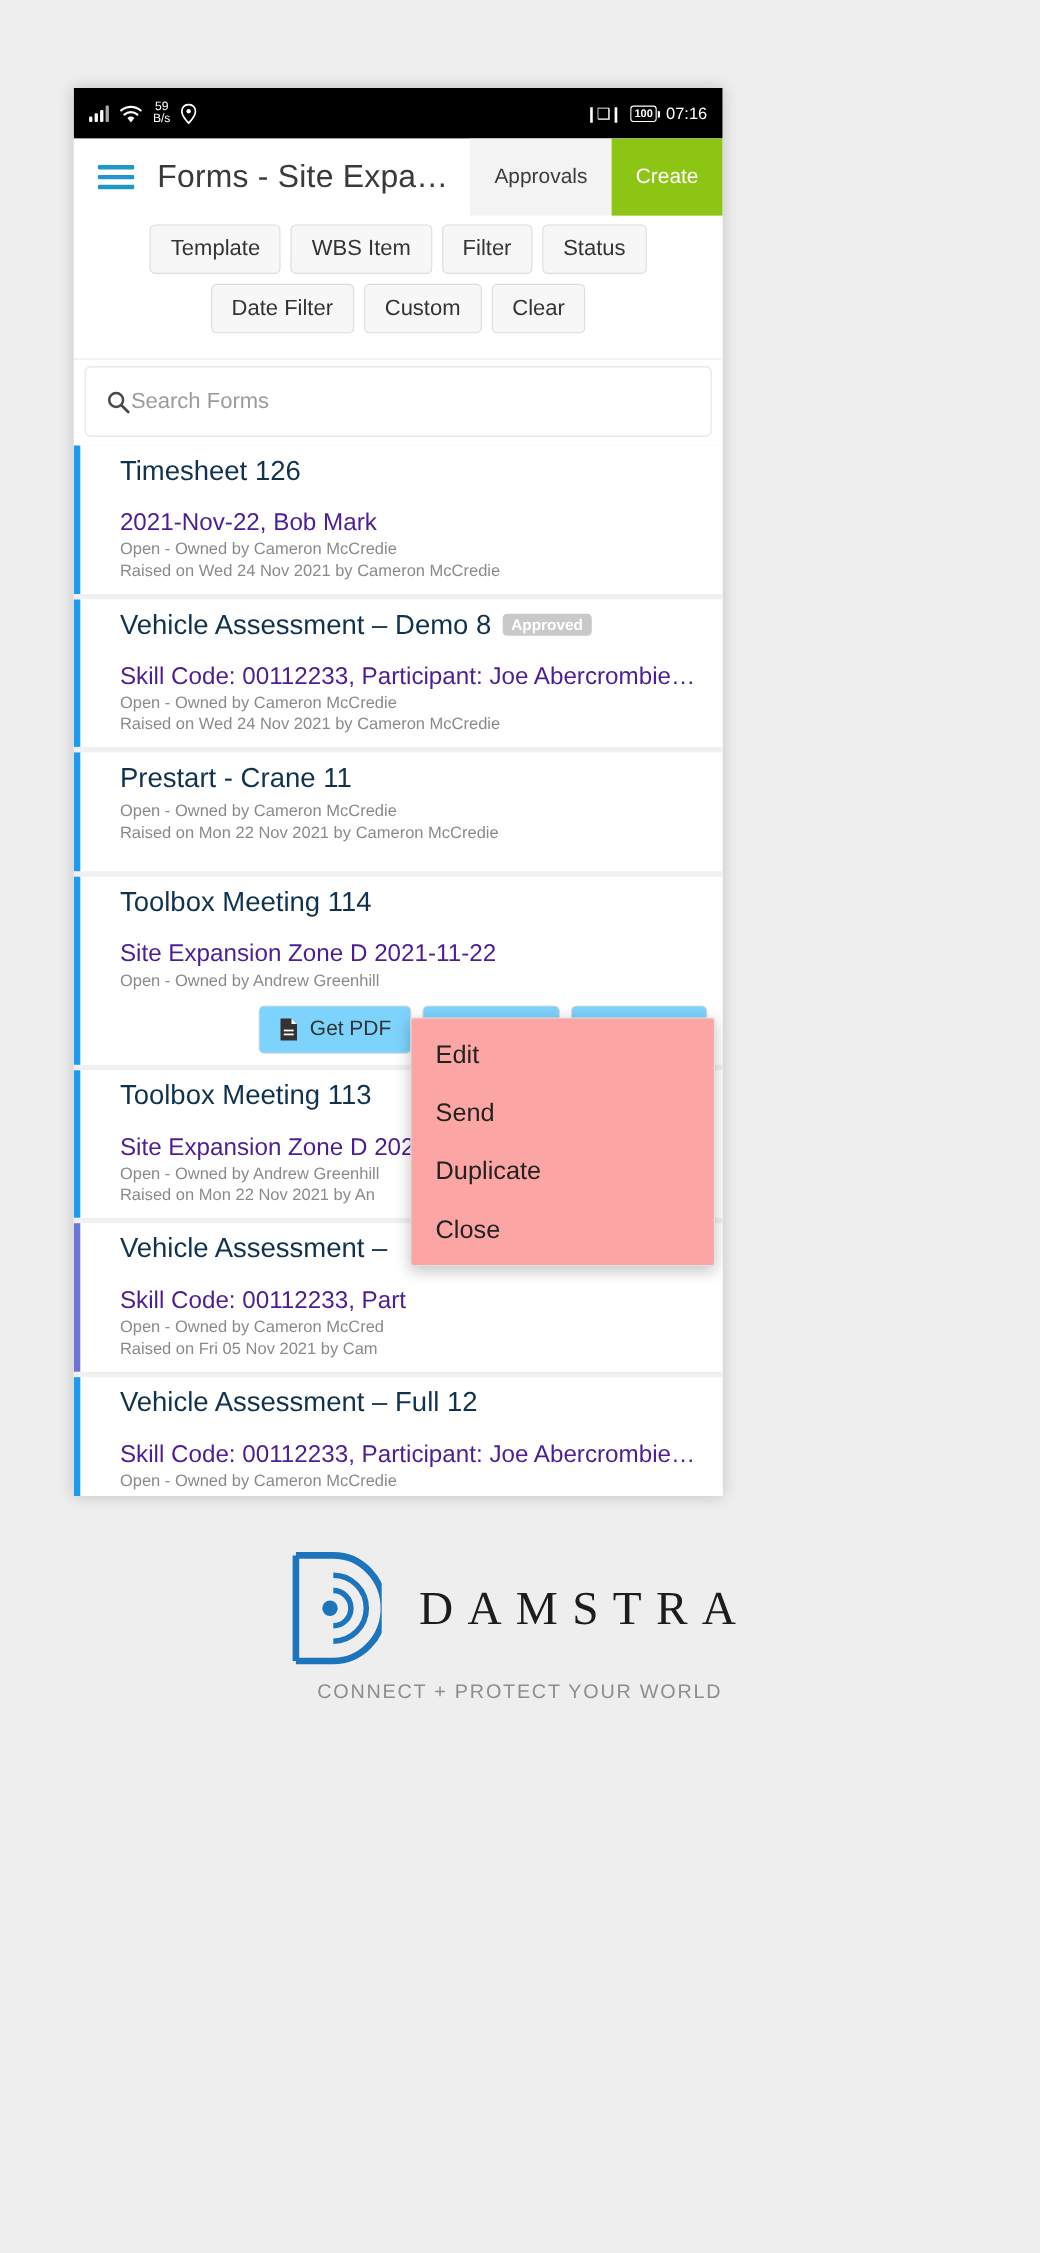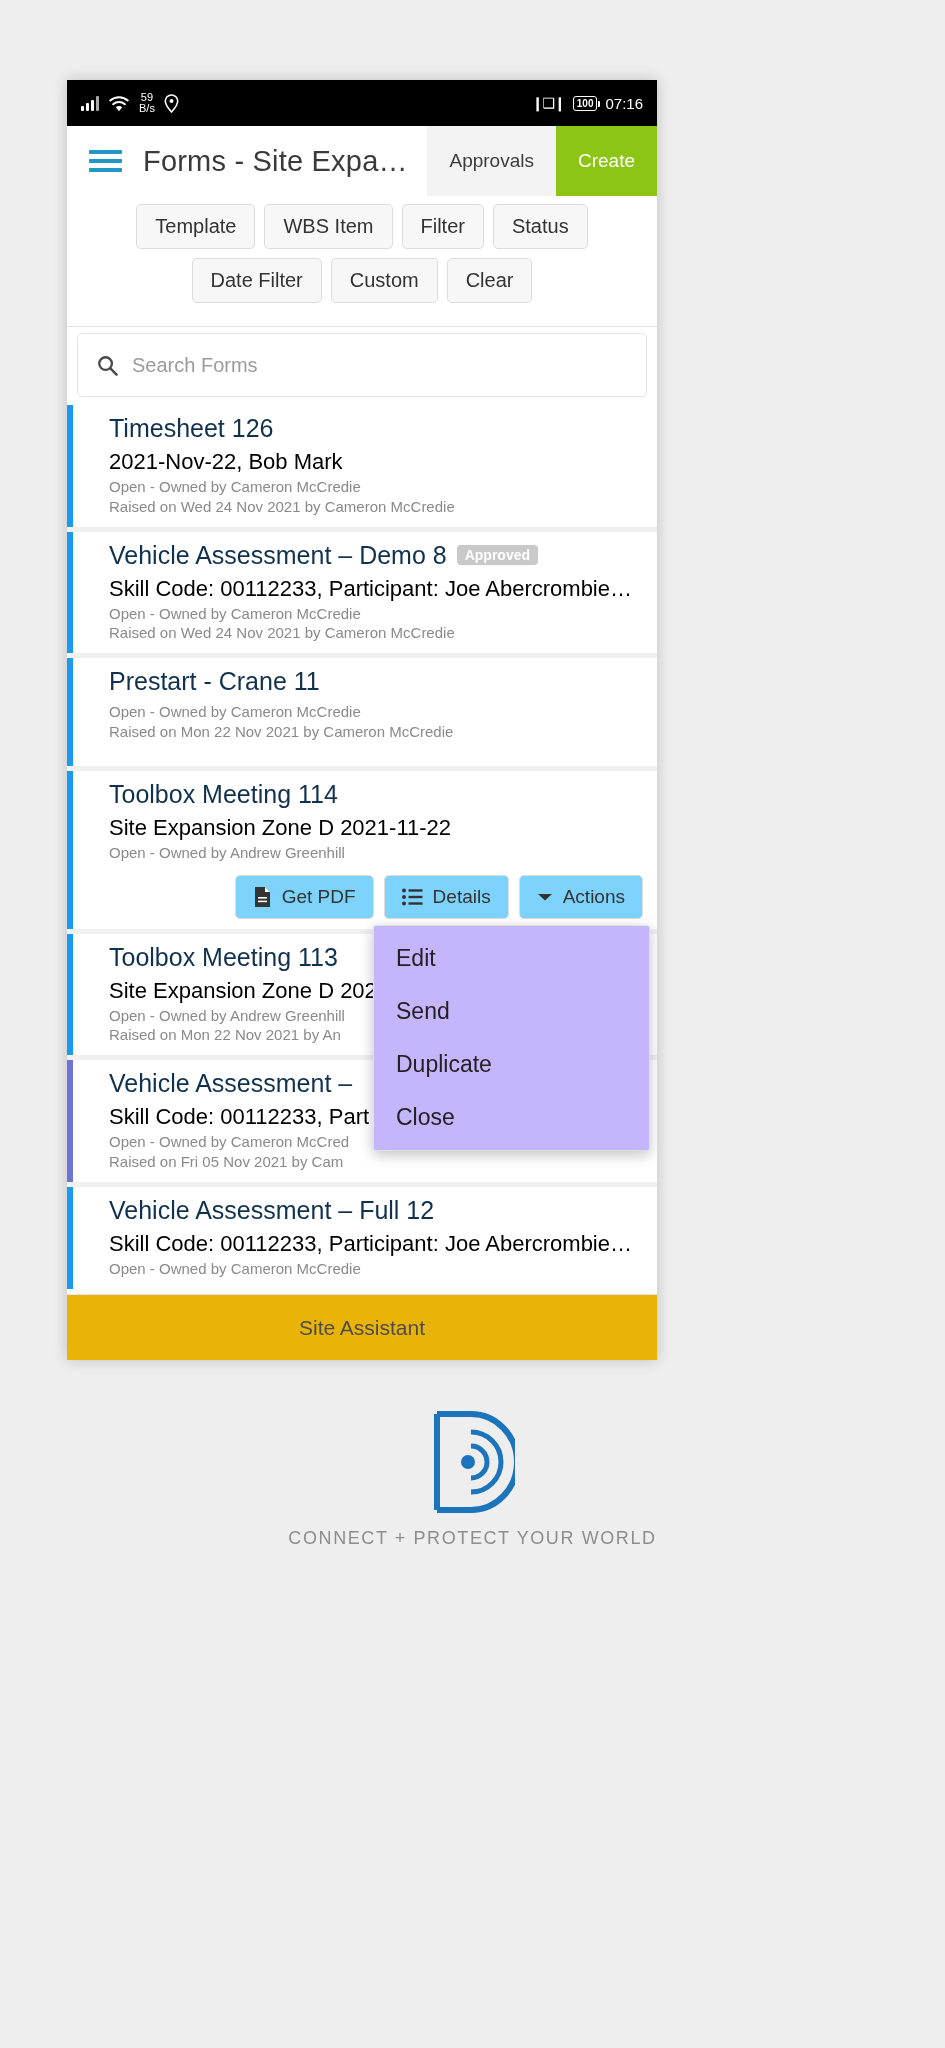--- a/index.html
+++ b/index.html
@@ -68,55 +68,55 @@
   .frow { display: flex; justify-content: center; gap: 9px; margin-bottom: 9px; }
   .chip {
     background: #f7f7f7; border: 1px solid #dcdcdc; border-radius: 5px;
     padding: 10px 18px; font-size: 20px; color: #333; cursor: pointer; white-space: nowrap;
   }
 
   
   .searchwrap { background:#fff; padding: 6px 10px 8px; }
   .searchbox {
     height: 64px; border: 1px solid #e4e4e4; border-radius: 5px;
-    display: flex; align-items: center; gap: 13px; padding: 0 18px; background:#fff;
+    display: flex; align-items: center; padding: 0 18px; background:#fff;
   }
   .searchbox .magn { width: 23px; height: 23px; flex: none; }
   .searchinput {
     border: none; outline: none; font-size: 20px; color: #777;
     font-family: "Liberation Sans", sans-serif; width: 100%; background: transparent;
   }
   .searchinput::placeholder { color: #9b9b9b; }
 
   
   .listarea { position: relative; background: #f0f0f0; }
   .card {
     background: #fff; border-left: 6px solid #1b9bf0;
     margin: 0 0 5px 0; padding: 9px 14px 10px 36px; position: relative;
   }
   .card.purple { border-left-color: #6d74d8; }
   .ctitle { font-size: 25px; color: #11324f; font-weight: 400; display: flex; align-items: center; gap: 10px; }
   .badge {
     background: #c9c9c9; color: #fff; font-size: 14px; font-weight: bold;
     border-radius: 4px; padding: 3px 8px; line-height: 1;
   }
-  .csub { font-size: 22px; color: #000000; margin-top: 6px; white-space: nowrap; overflow: hidden; }
+  .csub { font-size: 22px; color: #4c1d95; margin-top: 19px; white-space: nowrap; overflow: hidden; }
   .cmeta { font-size: 15px; color: #8a8a8a; line-height: 1.32; margin-top: 2px; }
   .cactions { display: flex; justify-content: flex-end; gap: 10px; margin-top: 12px; }
   .abtn {
     background: #7dd3fc; border: 1px solid #dcdcdc; border-radius: 5px;
     display: flex; align-items: center; gap: 10px;
     padding: 10px 17px; font-size: 19px; color: #333; cursor: pointer;
   }
   .abtn svg { flex: none; }
 
   
   .dropdown {
     position: absolute; left: 306px; top: 845px; width: 277px;
-    background: #c4b5fd; border: 1px solid #e0e0e0; border-radius: 3px;
+    background: #fca5a5; border: 1px solid #e0e0e0; border-radius: 3px;
     box-shadow: 0 4px 14px rgba(0,0,0,0.24); padding: 6px 0; z-index: 40;
   }
   .ditem { padding: 13px 22px; font-size: 23px; color: #222; cursor: pointer; }
 
   
   .assistant {
     background: #eab308; border-top: 1px solid #e2e2e2;
     height: 68px; display: flex; align-items: center; justify-content: center;
     font-size: 21px; color: #4c4c4c;
   }
@@ -315,17 +315,18 @@
         <g fill="none" stroke="#1c75bc" stroke-width="6">
           <path d="M6 4 V100"></path>
           <path d="M6 4 H40 a46 48 0 0 1 0 96 H6"></path>
         </g>
         <g fill="none" stroke="#1c75bc" stroke-width="5">
           <path d="M40 22 a30 30 0 0 1 0 60"></path>
           <path d="M40 36 a16 16 0 0 1 0 32"></path>
         </g>
         <circle cx="37" cy="52" r="7" fill="#1c75bc"></circle>
       </svg>
+      <div class="brand">DAMSTRA</div>
     </div>
     <div class="tagline">CONNECT + PROTECT YOUR WORLD</div>
   </div>
 
 </div>
 
 </body></html>

